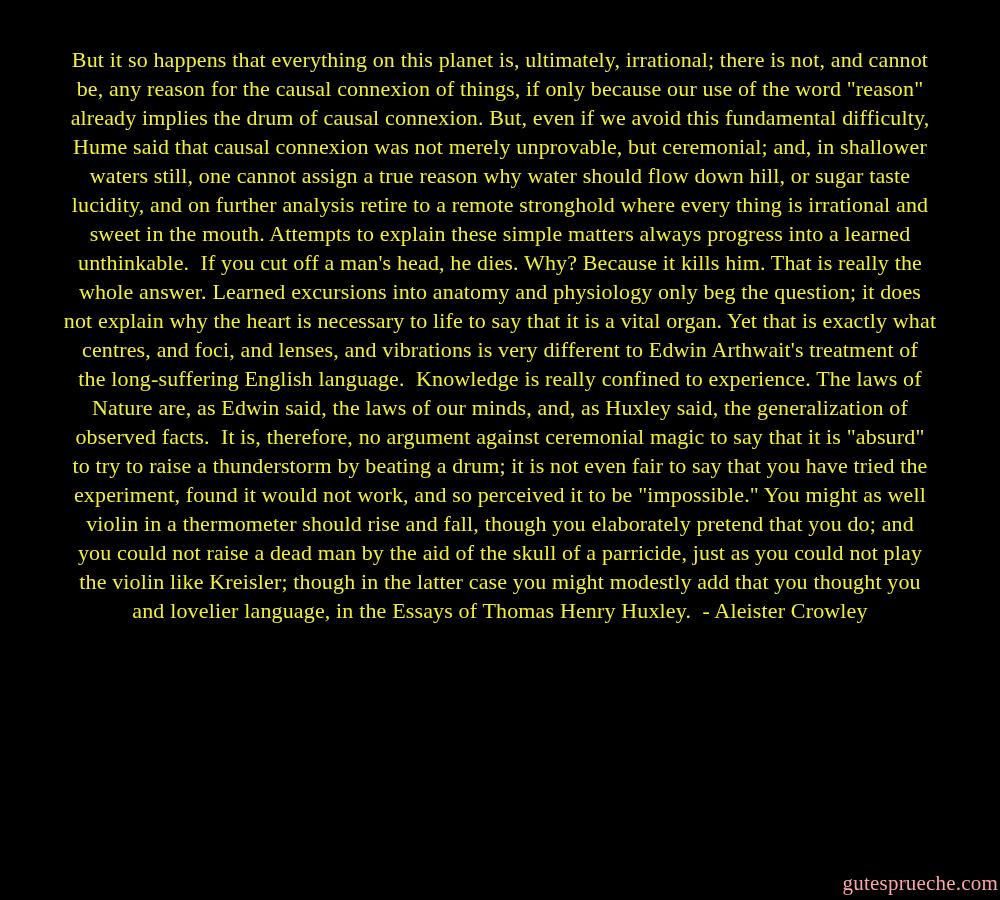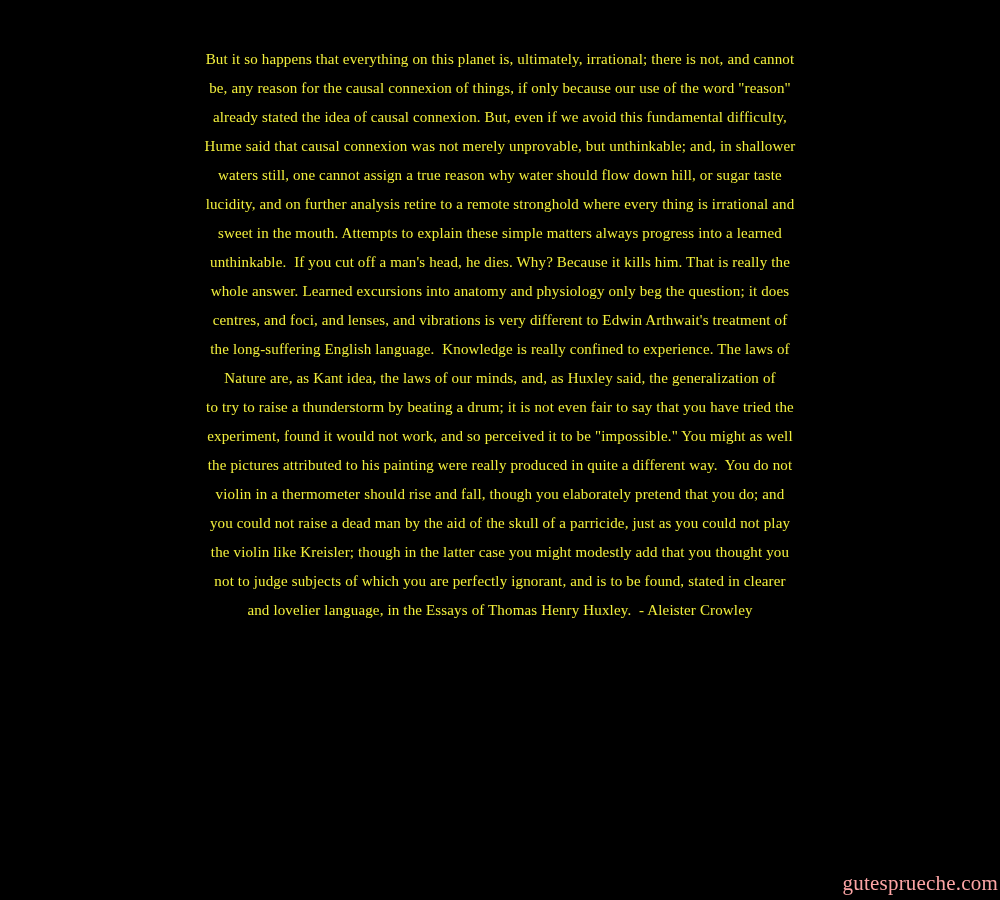--- a/index.html
+++ b/index.html
@@ -13,21 +13,21 @@
       position: relative;
       overflow: hidden;
     }
     .quote-block {
       position: absolute;
       top: 45px;
       left: 0;
       width: 1000px;
       text-align: center;
       font-family: "Liberation Serif", "DejaVu Serif", serif;
-      font-size: 15px;
+      font-size: 22px;
       line-height: 29px;
       color: #f2ef3c;
       letter-spacing: 0.15px;
     }
     .quote-line {
       display: block;
       white-space: pre;
     }
     .watermark {
       position: absolute;
@@ -38,33 +38,33 @@
       color: #fca5a5;
       letter-spacing: 0.2px;
     }
   </style>
 </head>
 <body>
 
 <div class="quote-block">
   <span class="quote-line">But it so happens that everything on this planet is, ultimately, irrational; there is not, and cannot</span>
   <span class="quote-line">be, any reason for the causal connexion of things, if only because our use of the word "reason"</span>
-  <span class="quote-line">already stated the idea of causal connexion. But, even if we avoid this fundamental difficulty,</span>
-  <span class="quote-line">Hume said that causal connexion was not merely unprovable, but unthinkable; and, in shallower</span>
+  <span class="quote-line">already implies the drum of causal connexion. But, even if we avoid this fundamental difficulty,</span>
+  <span class="quote-line">Hume said that causal connexion was not merely unprovable, but ceremonial; and, in shallower</span>
   <span class="quote-line">waters still, one cannot assign a true reason why water should flow down hill, or sugar taste</span>
   <span class="quote-line">lucidity, and on further analysis retire to a remote stronghold where every thing is irrational and</span>
   <span class="quote-line">sweet in the mouth. Attempts to explain these simple matters always progress into a learned</span>
   <span class="quote-line">unthinkable.  If you cut off a man's head, he dies. Why? Because it kills him. That is really the</span>
   <span class="quote-line">whole answer. Learned excursions into anatomy and physiology only beg the question; it does</span>
+  <span class="quote-line">not explain why the heart is necessary to life to say that it is a vital organ. Yet that is exactly what</span>
   <span class="quote-line">centres, and foci, and lenses, and vibrations is very different to Edwin Arthwait's treatment of</span>
   <span class="quote-line">the long-suffering English language.  Knowledge is really confined to experience. The laws of</span>
-  <span class="quote-line">Nature are, as Kant idea, the laws of our minds, and, as Huxley said, the generalization of</span>
+  <span class="quote-line">Nature are, as Edwin said, the laws of our minds, and, as Huxley said, the generalization of</span>
+  <span class="quote-line">observed facts.  It is, therefore, no argument against ceremonial magic to say that it is "absurd"</span>
   <span class="quote-line">to try to raise a thunderstorm by beating a drum; it is not even fair to say that you have tried the</span>
   <span class="quote-line">experiment, found it would not work, and so perceived it to be "impossible." You might as well</span>
-  <span class="quote-line">the pictures attributed to his painting were really produced in quite a different way.  You do not</span>
   <span class="quote-line">violin in a thermometer should rise and fall, though you elaborately pretend that you do; and</span>
   <span class="quote-line">you could not raise a dead man by the aid of the skull of a parricide, just as you could not play</span>
   <span class="quote-line">the violin like Kreisler; though in the latter case you might modestly add that you thought you</span>
-  <span class="quote-line">not to judge subjects of which you are perfectly ignorant, and is to be found, stated in clearer</span>
   <span class="quote-line">and lovelier language, in the Essays of Thomas Henry Huxley.  - Aleister Crowley</span>
 </div>
 
 <div class="watermark">gutesprueche.com</div>
 
 </body></html>

